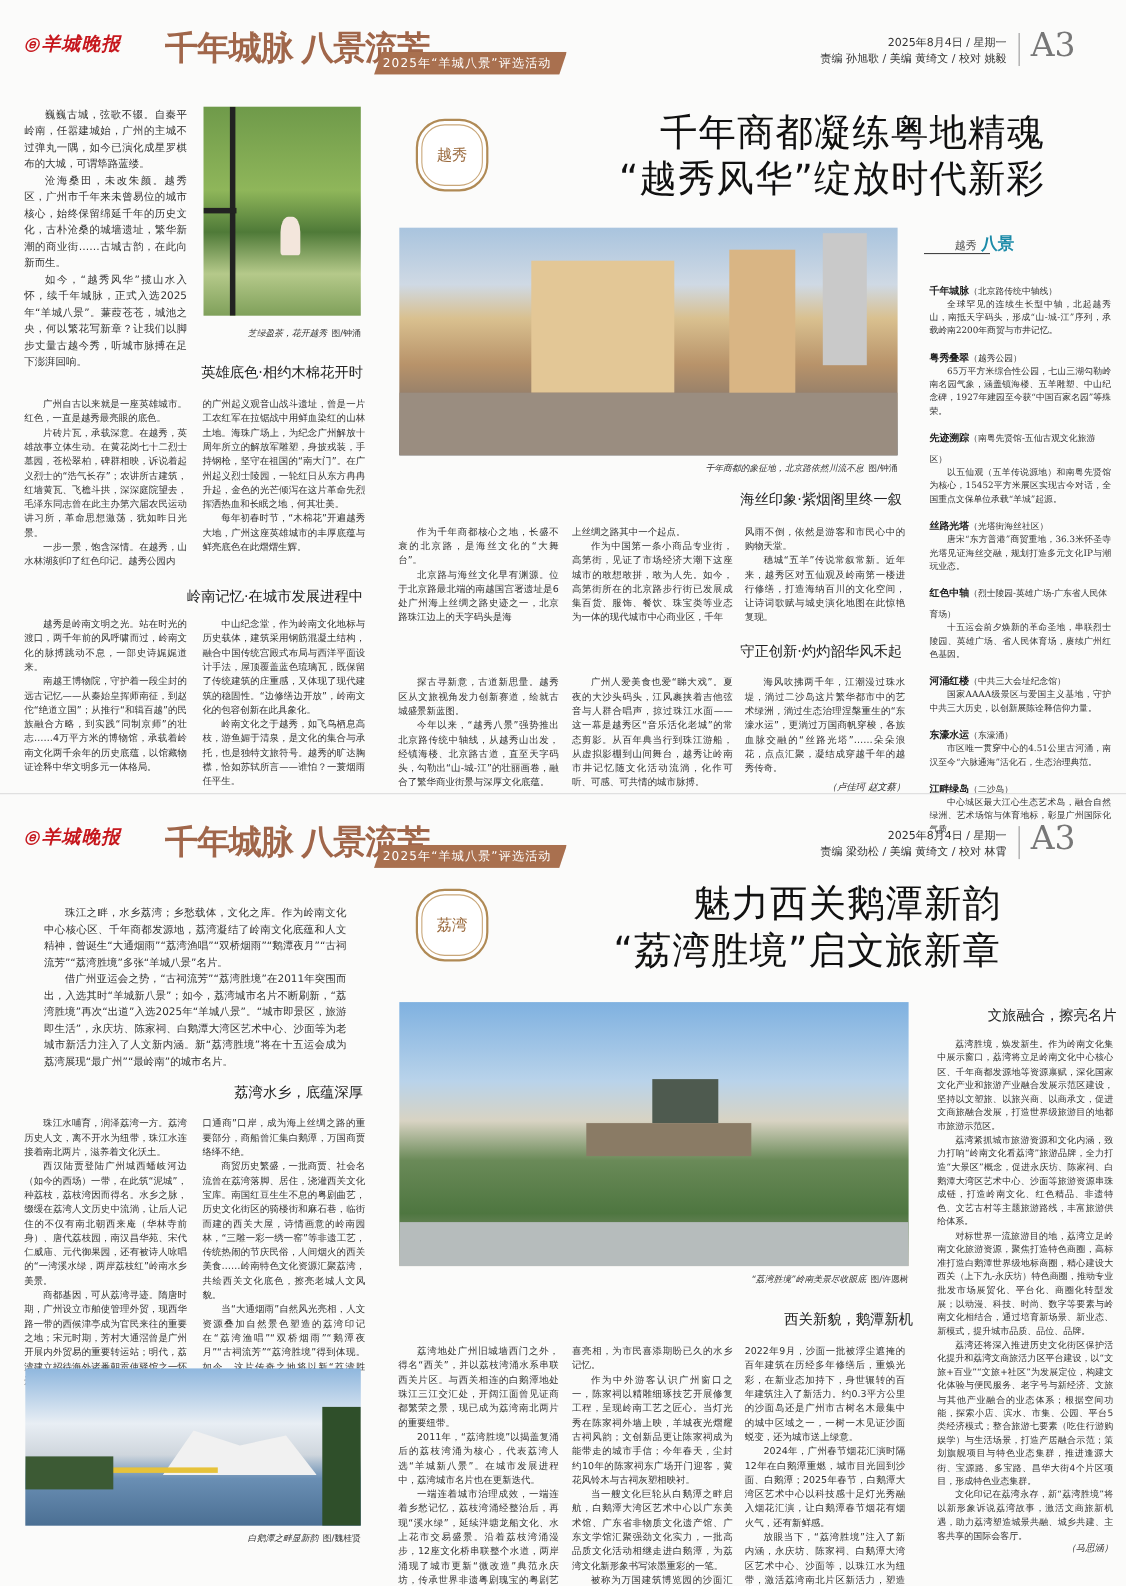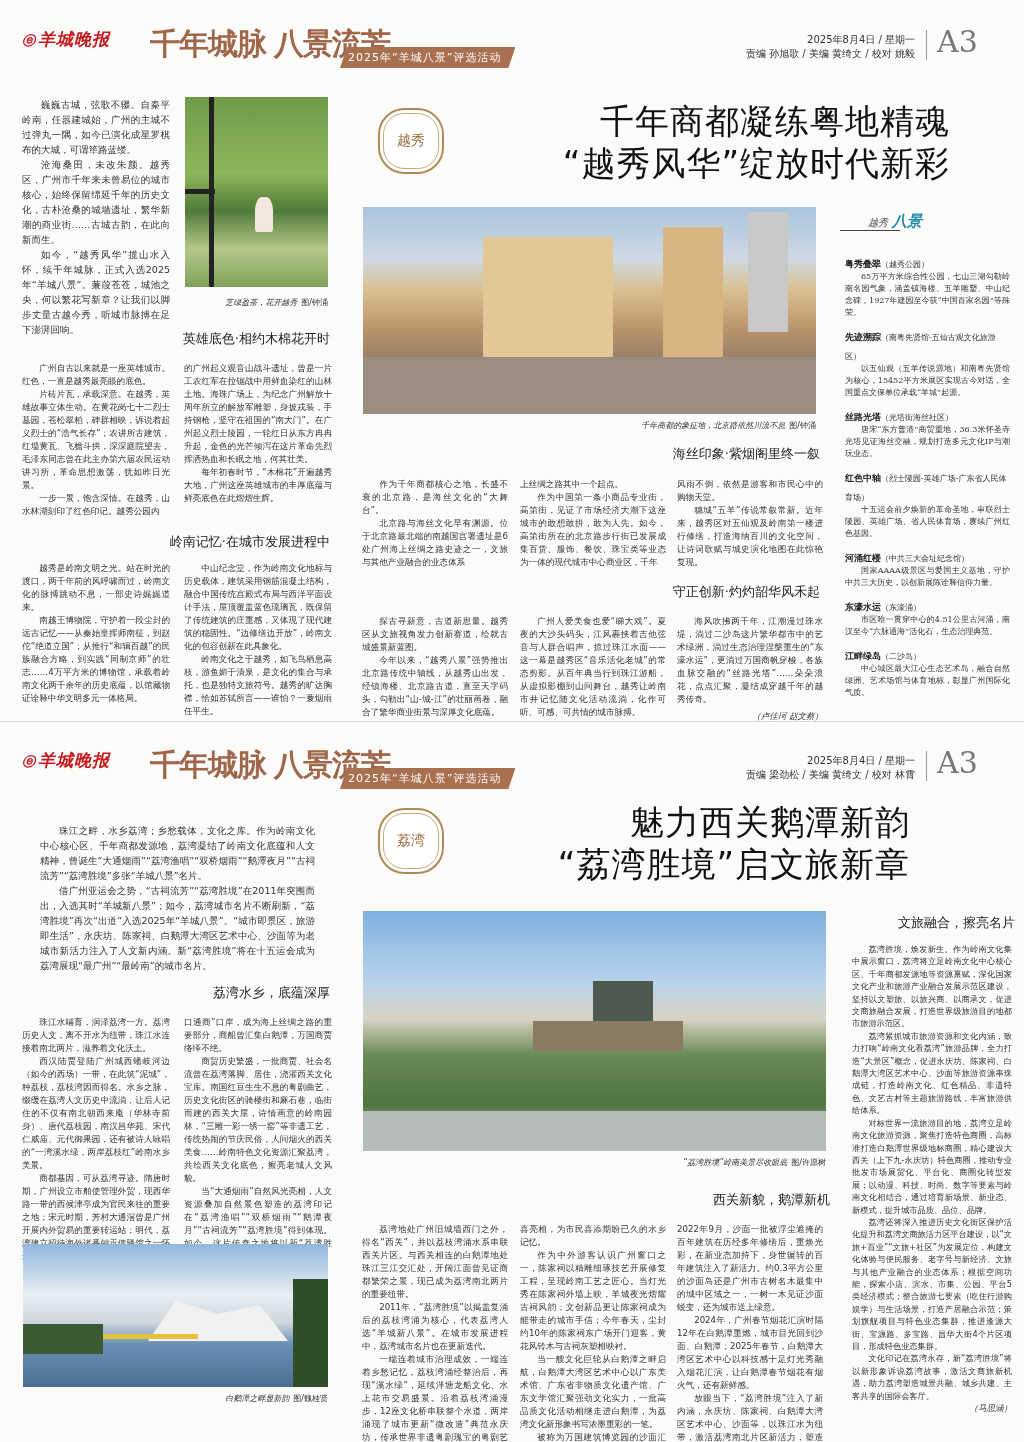--- a/index.html
+++ b/index.html
@@ -19,21 +19,21 @@
 .badge{width:66px;height:66px;border:2.5px solid #b08a55;border-radius:40% 40% 40% 40%;display:flex;align-items:center;justify-content:center;background:#fff}
 .badge .inner{width:56px;height:56px;border:1px solid #c9a77a;border-radius:38%;display:flex;align-items:center;justify-content:center;font-family:"DejaVu Serif",serif;color:#9a6a3d;font-size:14px}
 .headline{font-size:34px;font-weight:normal;color:#111;line-height:42px;letter-spacing:1px;text-align:right}
 .txt{font-size:8.6px;line-height:13px;color:#333;text-align:justify}
 .txt p{text-indent:2em}
 .col{position:absolute}
 .subhead{position:absolute;font-size:13px;color:#222;text-align:right}
 .photo{position:absolute;overflow:hidden}
 .caption{position:absolute;font-size:8px;color:#333;text-align:right;font-style:italic}
 .caption b{font-style:normal;font-weight:normal;margin-left:4px}
-.sidebar-title{font-size:15px;color:#1a8aa8;font-weight:bold;font-style:italic}
+.sidebar-title{font-size:15px;color:#1a8aa8;font-weight:bold;}
 .sidebar-title small{font-size:10px;color:#555;font-weight:normal;margin-right:4px}
 .entry{margin-bottom:6px}
 .entry .name{font-size:9px;font-weight:bold;color:#222}
 .entry .loc{font-size:8px;color:#333;font-family:"DejaVu Serif",serif}
 .entry .desc{font-size:8px;line-height:12px;text-indent:2em;font-family:"DejaVu Serif",serif;color:#333;text-align:justify}
 .byline{font-size:8.5px;text-align:right;font-family:"DejaVu Serif",serif;font-style:italic}
 .divider{position:absolute;left:0;width:1024px;height:1px;background:#ddd}
 </style>
 </head>
 <body>
@@ -74,20 +74,24 @@
     <div style="position:absolute;left:300px;top:20px;width:60px;height:140px;background:#d9b584"></div>
     <div style="position:absolute;left:385px;top:5px;width:40px;height:120px;background:#c9c9c9"></div>
     <div style="position:absolute;left:0;top:150px;width:453px;height:57px;background:#9a8d80"></div>
   </div>
   <div class="caption" style="left:363px;top:420px;width:453px"><span>千年商都的象征地，北京路依然川流不息</span><b>图/钟涌</b></div>
 
   <div class="abs sidebar-title" style="left:868px;top:212px"><small>越秀</small><span>八景</span></div>
   <div class="abs" style="left:840px;top:230px;width:60px;height:1px;background:#444"></div>
   <div class="col" style="left:845px;top:252px;width:165px" id="sidebar1">
       <div class="entry">
+        <div><span class="name">千年城脉</span><span class="loc">（北京路传统中轴线）</span></div>
+        <div class="desc">全球罕见的连续生长型中轴，北起越秀山，南抵天字码头，形成“山-城-江”序列，承载岭南2200年商贸与市井记忆。</div>
+      </div>
+      <div class="entry">
         <div><span class="name">粤秀叠翠</span><span class="loc">（越秀公园）</span></div>
         <div class="desc">65万平方米综合性公园，七山三湖勾勒岭南名园气象，涵盖镇海楼、五羊雕塑、中山纪念碑，1927年建园至今获“中国百家名园”等殊荣。</div>
       </div>
       <div class="entry">
         <div><span class="name">先迹溯踪</span><span class="loc">（南粤先贤馆-五仙古观文化旅游区）</span></div>
         <div class="desc">以五仙观（五羊传说源地）和南粤先贤馆为核心，15452平方米展区实现古今对话，全国重点文保单位承载“羊城”起源。</div>
       </div>
       <div class="entry">
         <div><span class="name">丝路光塔</span><span class="loc">（光塔街海丝社区）</span></div>
         <div class="desc">唐宋“东方普港”商贸重地，36.3米怀圣寺光塔见证海丝交融，规划打造多元文化IP与潮玩业态。</div>
@@ -127,21 +131,21 @@
     <p>南越王博物院，守护着一段尘封的远古记忆——从秦始皇挥师南征，到赵佗“绝道立国”；从推行“和辑百越”的民族融合方略，到实践“同制京师”的壮志……4万平方米的博物馆，承载着岭南文化两千余年的历史底蕴，以馆藏物证诠释中华文明多元一体格局。</p>
   </div>
   <div class="col txt" style="left:184px;top:562px;width:148px">
     <p>中山纪念堂，作为岭南文化地标与历史载体，建筑采用钢筋混凝土结构，融合中国传统宫殿式布局与西洋平面设计手法，屋顶覆盖蓝色琉璃瓦，既保留了传统建筑的庄重感，又体现了现代建筑的稳固性。“边修缮边开放”，岭南文化的包容创新在此具象化。</p>
     <p>岭南文化之于越秀，如飞鸟栖息高枝，游鱼媚于清泉，是文化的集合与承托，也是独特文旅符号。越秀的旷达胸襟，恰如苏轼所言——谁怕？一蓑烟雨任平生。</p>
   </div>
 
   <div class="subhead" style="left:360px;top:445px;width:460px">海丝印象·紫烟阁里终一叙</div>
   <div class="col txt" style="left:362px;top:478px;width:146px">
     <p>作为千年商都核心之地，长盛不衰的北京路，是海丝文化的“大舞台”。</p>
-    <p>北京路与海丝文化早有渊源。位于北京路最北端的南越国宫署遗址是6处广州海上丝绸之路史迹之一，文旅与其他产业融合的业态体系</p>
+    <p>北京路与海丝文化早有渊源。位于北京路最北端的南越国宫署遗址是6处广州海上丝绸之路史迹之一，北京路珠江边上的天字码头是海</p>
   </div>
   <div class="col txt" style="left:520px;top:478px;width:146px">
     <p style="text-indent:0">上丝绸之路其中一个起点。</p>
     <p>作为中国第一条小商品专业街，高第街，见证了市场经济大潮下这座城市的敢想敢拼，敢为人先。如今，高第街所在的北京路步行街已发展成集百货、服饰、餐饮、珠宝类等业态为一体的现代城市中心商业区，千年</p>
   </div>
   <div class="col txt" style="left:677px;top:478px;width:146px">
     <p style="text-indent:0">风雨不倒，依然是游客和市民心中的购物天堂。</p>
     <p>穗城“五羊”传说常叙常新。近年来，越秀区对五仙观及岭南第一楼进行修缮，打造海纳百川的文化空间，让诗词歌赋与城史演化地图在此惊艳复现。</p>
   </div>
 

